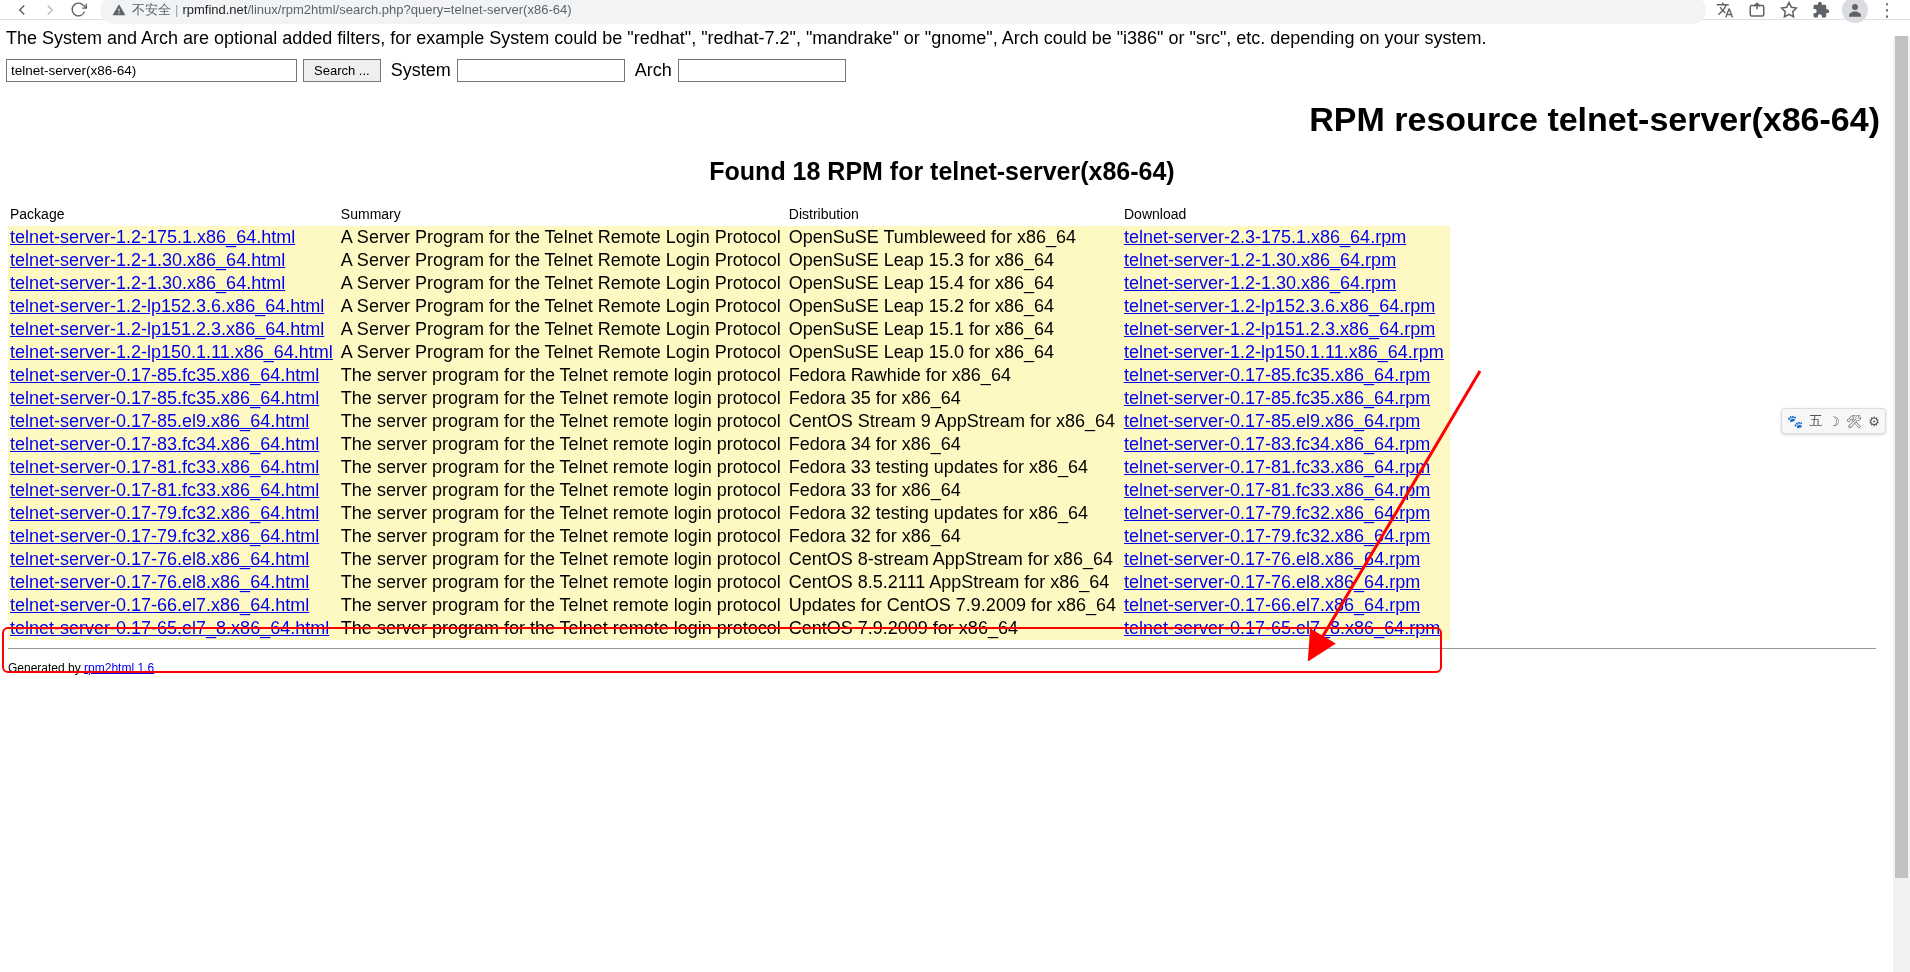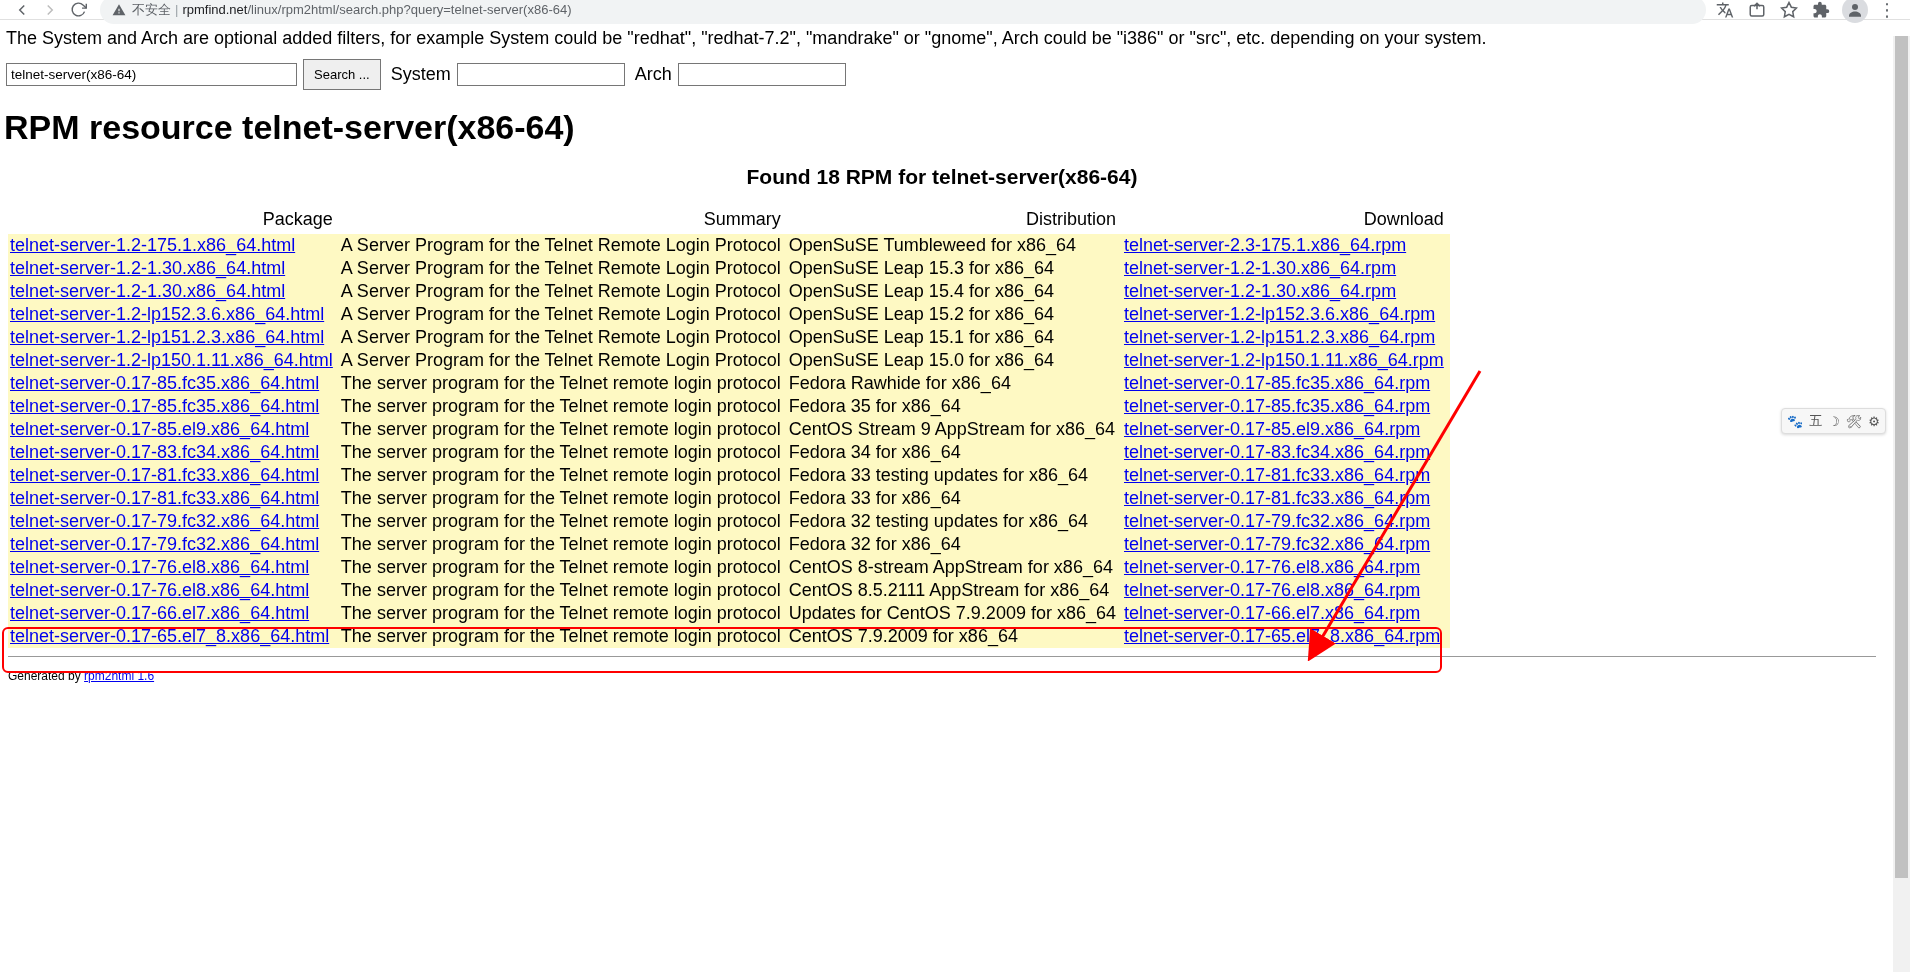--- a/index.html
+++ b/index.html
@@ -16,27 +16,27 @@
 .avatar { width: 26px; height: 26px; border-radius: 50%; background: #dadce0; display: flex; align-items: center; justify-content: center; }
 .menudots { font-size: 18px; color: #5f6368; cursor: pointer; }
 
 .content { padding: 4px 8px 20px 4px; margin-right: 22px; }
 .intro { font-size: 18px; margin: 4px 2px 10px 2px; }
 .search-row { display: flex; align-items: center; gap: 6px; margin: 4px 2px 18px 2px; font-size: 18px; }
 .text-input { border: 1px solid #767676; padding: 2px 4px; font-size: 13.5px; height: 23px; }
 .q-input { width: 291px; }
 .sys-input { width: 168px; }
 .arch-input { width: 168px; }
-.search-btn { border: 1px solid #767676; background: #efefef; padding: 2px 10px; font-size: 13px; height: 31px; cursor: pointer; }
-
-h1.page-title { text-align: left; font-size: 34px; font-weight: bold; margin: 18px 0 18px 0; }
-h3.subtitle { text-align: center; font-size: 21px; font-weight: bold; margin: 8px 0 18px 0; }
+.search-btn { border: 1px solid #767676; background: #efefef; padding: 2px 10px; font-size: 13px; height: 23px; cursor: pointer; }
+
+h1.page-title { text-align: right; font-size: 34px; font-weight: bold; margin: 18px 0 18px 0; }
+h3.subtitle { text-align: center; font-size: 25px; font-weight: bold; margin: 8px 0 18px 0; }
 
 table.pkg { border-collapse: collapse; width: auto; margin-left: 4px; }
-table.pkg th { text-align: right; font-weight: normal; font-size: 18px; padding: 2px 6px 4px 2px; }
+table.pkg th { text-align: left; font-weight: normal; font-size: 14px; padding: 2px 6px 4px 2px; }
 table.pkg td { font-size: 18px; padding: 1px 6px 1px 2px; vertical-align: top; }
 table.pkg tbody tr { background: #fef9c3; }
 table.pkg a { color: #0000ee; text-decoration: underline; }
 hr.sep { margin: 8px 4px 12px 4px; border: none; border-top: 1px solid #999; }
 .gen { font-size: 12px; margin: 2px 4px; }
 .gen a, .author a { color: #0000ee; text-decoration: underline; }
 .author { font-size: 18px; margin: 14px 4px; }
 
 .scrollbar { position: absolute; right: 0; top: 36px; bottom: 0; width: 17px; background: #f1f1f1; }
 .scrollbar .thumb { position: absolute; left: 2px; right: 2px; top: 0; height: 90%; background: #c1c1c1; border-radius: 0; }

